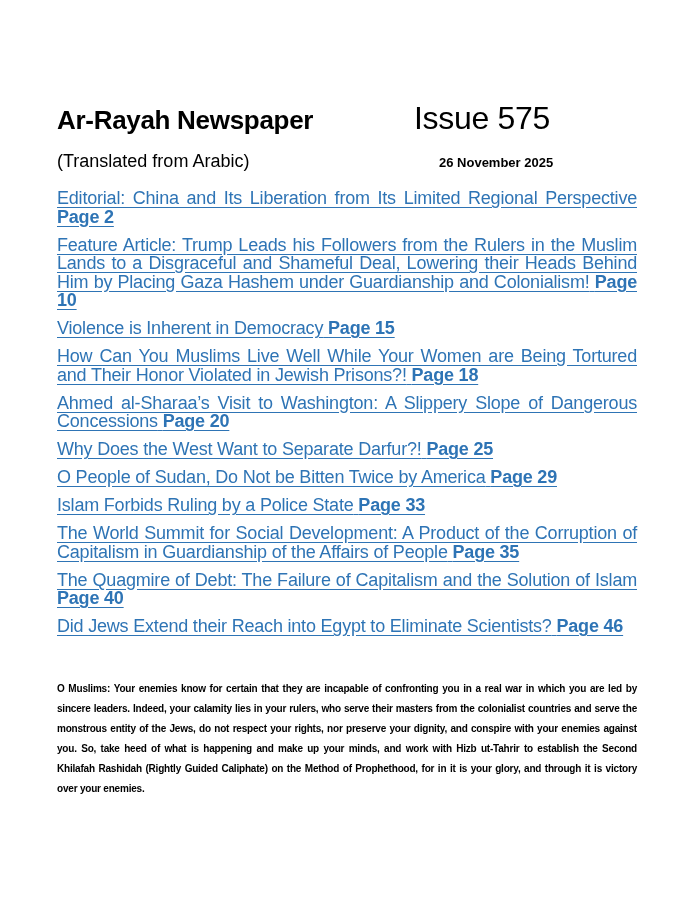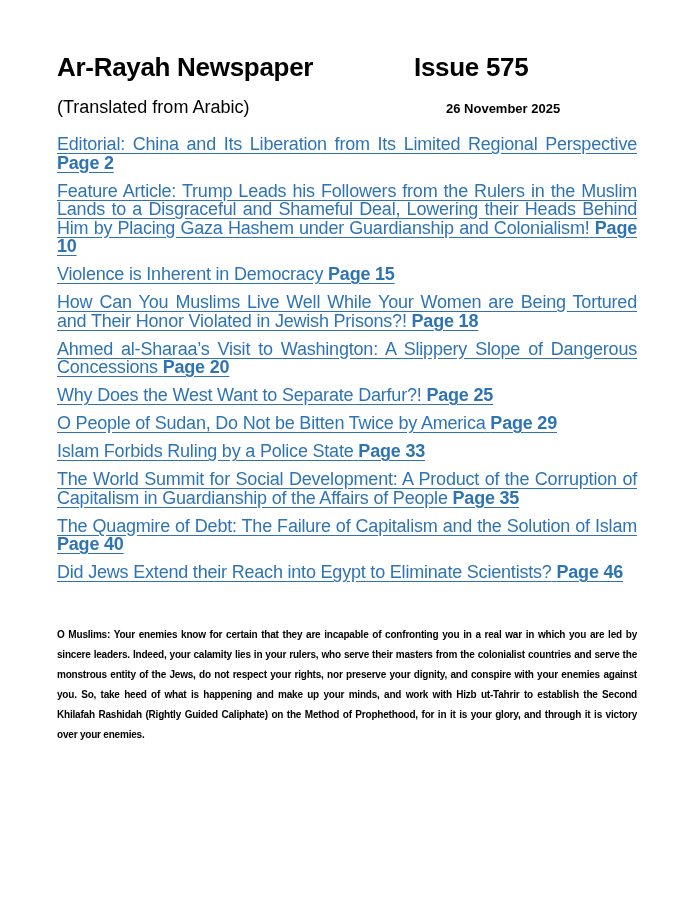--- a/index.html
+++ b/index.html
@@ -11,45 +11,45 @@
   html, body {
     background: var(--page-bg);
     font-family: "Liberation Sans", sans-serif;
     color: var(--text-color);
   }
   .page {
     position: relative;
     width: 696px;
     height: 912px;
     background: var(--page-bg);
-    padding: 52px 59px 0 57px;
+    padding: 80px 59px 0 57px;
     overflow: hidden;
   }
   
   .hdr-row1 {
     display: flex;
     align-items: baseline;
   }
   .np-title {
     font-size: 26px;
     font-weight: 700;
     letter-spacing: -0.3px;
     width: 357px;
     flex: none;
   }
   .issue-no {
-    font-size: 26px;
-    font-weight: 700;
+    font-size: 32px;
+    font-weight: 400;
     letter-spacing: -0.3px;
+    margin-top: 20px;
   }
   .hdr-row2 {
     display: flex;
     align-items: baseline;
     margin-top: 14px;
-    gap: 7px;
   }
   .subtitle {
     font-size: 18px;
     font-weight: 400;
     width: 382px;
     flex: none;
   }
   .issue-date {
     font-size: 13px;
     font-weight: 700;

